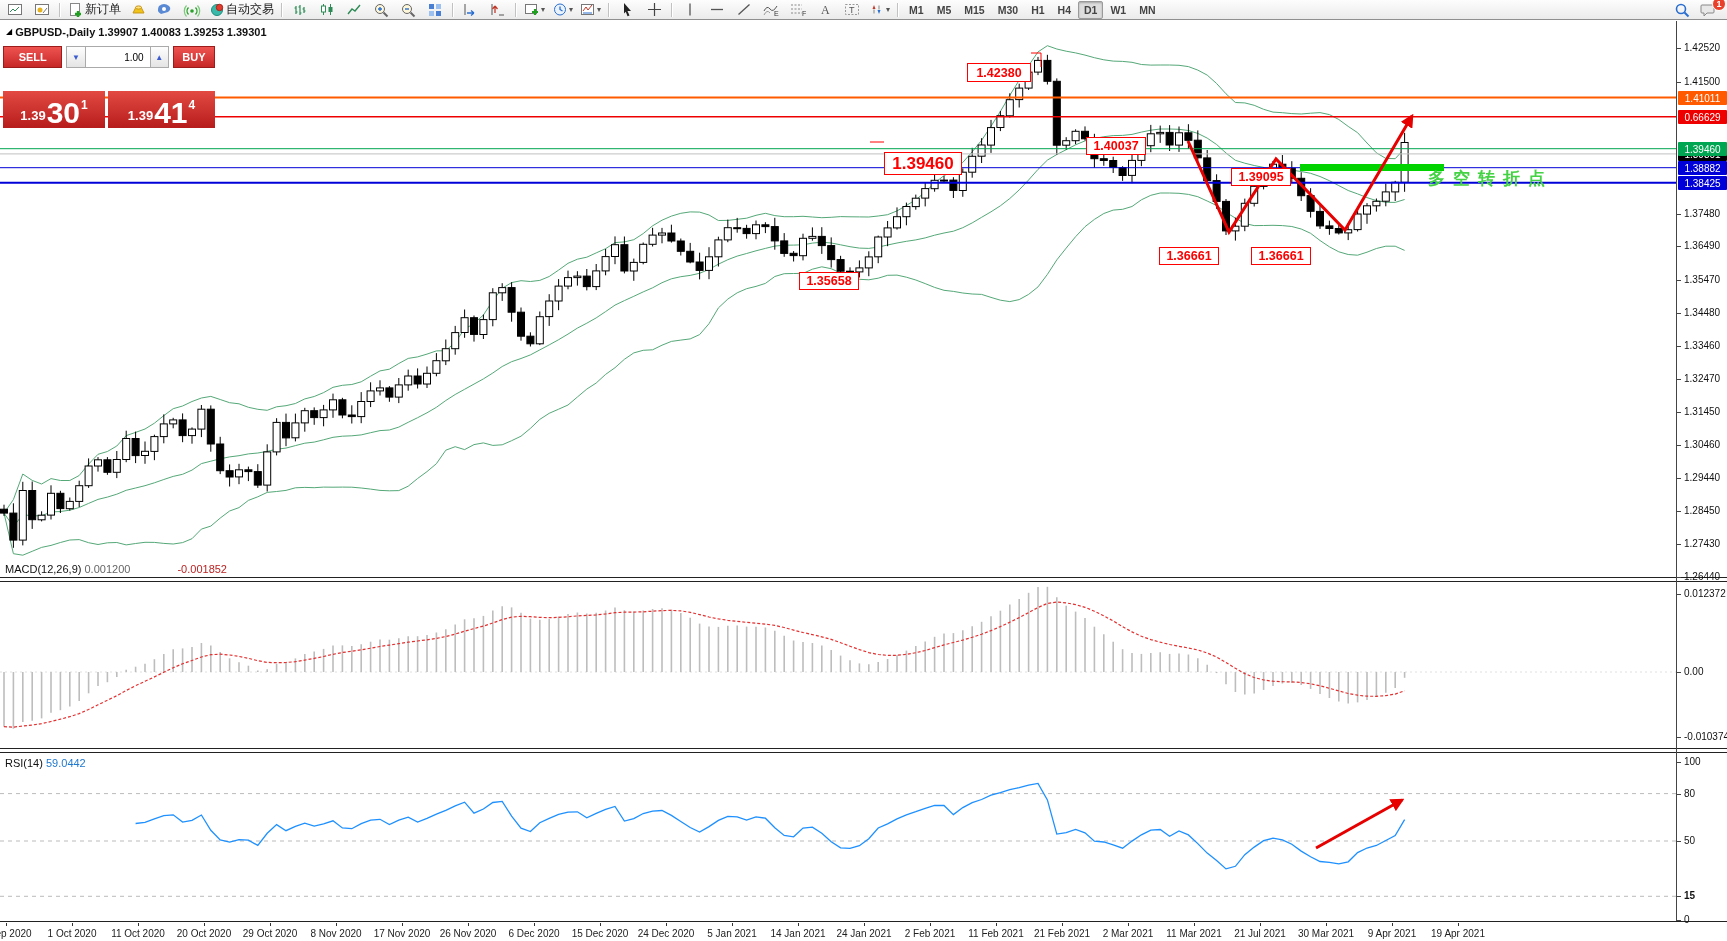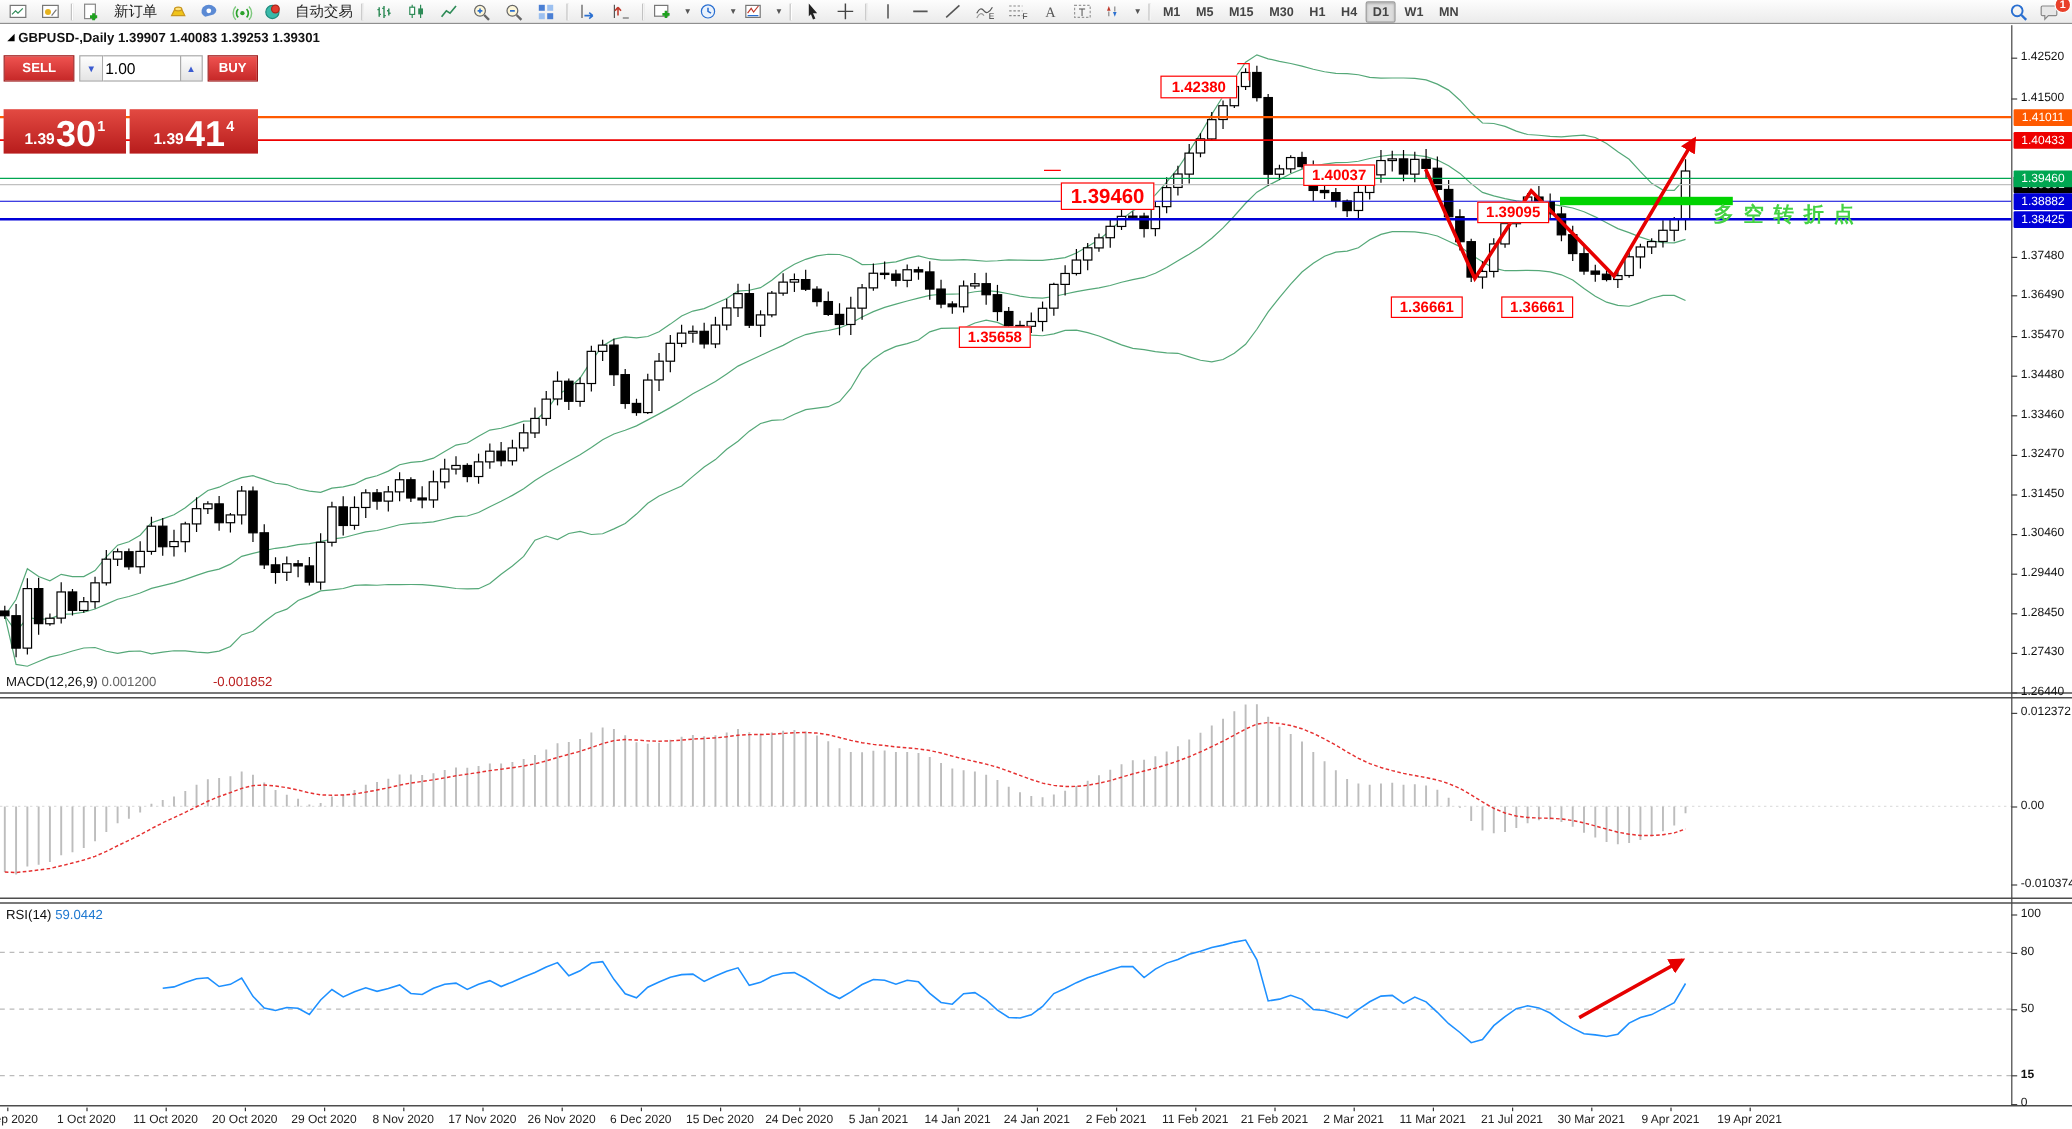--- a/index.html
+++ b/index.html
@@ -3,21 +3,21 @@
 <meta charset="utf-8">
 <style>
   html,body{margin:0;padding:0;width:1727px;height:941px;overflow:hidden;
     font-family:"Liberation Sans","DejaVu Sans",sans-serif;background:#fff;}
   #app{position:relative;width:1727px;height:941px;}
   
   #toolbar{position:absolute;top:0;left:0;width:1727px;height:20px;
     background:linear-gradient(#fdfdfd,#ebebeb);border-bottom:1px solid #8f8f8f;
     display:flex;align-items:center;padding-left:2px;box-sizing:border-box;gap:1px;}
   .tb-btn{height:18px;min-width:20px;display:flex;align-items:center;justify-content:center;
-    gap:11px;padding:0 2px;border:1px solid transparent;border-radius:2px;}
+    gap:1px;padding:0 2px;border:1px solid transparent;border-radius:2px;}
   .tb-lbl{font-size:12px;color:#222;white-space:nowrap;}
   .tb-sep{width:1px;height:14px;background:#c2c2c2;margin:0 3px;border-right:1px solid #fff;}
   .caret{font-size:8px;color:#555;line-height:1;}
   .tf{font-size:10.5px;font-weight:bold;color:#444;padding:0 5px;height:16px;
     display:flex;align-items:center;border:1px solid transparent;border-radius:2px;}
   .tf.active{background:#ddd;border:1px solid #9a9a9a;box-shadow:inset 0 1px 2px rgba(0,0,0,.25);}
   #tb-right{margin-left:auto;display:flex;align-items:center;margin-right:6px;}
   #chat-wrap{position:relative;}
   #chat-badge{position:absolute;top:-4px;right:-6px;background:#e8402a;color:#fff;
     font-size:9px;font-weight:bold;border-radius:7px;min-width:12px;height:12px;
@@ -47,22 +47,22 @@
   .anno.big{font-size:17px;}
   #green-note{position:absolute;left:1428px;top:146px;font-size:17px;font-weight:bold;
     color:#43d243;letter-spacing:8px;white-space:nowrap;}
   
   #quote{position:absolute;left:3px;top:25px;width:212px;}
   .qrow{position:absolute;top:0;height:22px;display:flex;}
   .qbtn{background:linear-gradient(#ef5350,#c62828);color:#fff;font-size:11px;font-weight:bold;
     display:flex;align-items:center;justify-content:center;border:1px solid #9e1b1b;box-sizing:border-box;}
   .spinbtn{width:20px;background:linear-gradient(#fefefe,#e4e4e4);border:1px solid #aaa;
     color:#3b5bd0;font-size:8px;display:flex;align-items:center;justify-content:center;box-sizing:border-box;}
-  #vol{width:64px;border:1px solid #aaa;border-left:none;border-right:none;font-size:13px;
-    padding-right:6px;box-sizing:border-box;outline:none;font-family:inherit;}
+  #vol{width:64px;border:1px solid #aaa;border-left:none;border-right:none;font-size:10px;
+    text-align:right;padding-right:6px;box-sizing:border-box;outline:none;font-family:inherit;}
   .tile{position:absolute;top:45px;height:37px;background:linear-gradient(#e34a42,#b71c1c);
     color:#fff;display:flex;align-items:flex-end;justify-content:center;padding-bottom:2px;box-sizing:border-box;}
   .tile .sm{font-size:13px;font-weight:bold;margin:0 1px 3px 0;}
   .tile .bg{font-size:30px;font-weight:bold;line-height:26px;}
   .tile .sup{font-size:12px;font-weight:bold;margin:2px 0 14px 1px;}
 </style>
 </head>
 <body>
 
 <div id="app">
@@ -814,21 +814,21 @@
         <div class="ax" style="top: 418px;">1.30460</div>
         <div class="tickdash" style="top: 457px;"></div>
         <div class="ax" style="top: 451px;">1.29440</div>
         <div class="tickdash" style="top: 490px;"></div>
         <div class="ax" style="top: 484px;">1.28450</div>
         <div class="tickdash" style="top: 523px;"></div>
         <div class="ax" style="top: 517px;">1.27430</div>
         <div class="tickdash" style="top: 556px;"></div>
         <div class="ax" style="top: 550px;">1.26440</div>
         <div class="badge" style="top: 70px; background: rgb(255, 90, 0);">1.41011</div>
-        <div class="badge" style="top: 89px; background: rgb(238, 0, 0);">1.40433</div>
+        <div class="badge" style="top: 89px; background: rgb(238, 0, 0);">0.66629</div>
         <div class="badge" style="top: 126px; background: rgb(0, 0, 0);">1.39301</div>
         <div class="badge" style="top: 121px; background: rgb(0, 166, 81);">1.39460</div>
         <div class="badge" style="top: 140px; background: rgb(0, 0, 216);">1.38882</div>
         <div class="badge" style="top: 155px; background: rgb(0, 0, 216);">1.38425</div>
         <div class="tickdash" style="top: 573px;"></div>
         <div class="ax" style="top: 567px;">0.012372</div>
         <div class="tickdash" style="top: 651px;"></div>
         <div class="ax" style="top: 645px;">0.00</div>
         <div class="tickdash" style="top: 716px;"></div>
         <div class="ax" style="top: 710px;">-0.010374</div>

